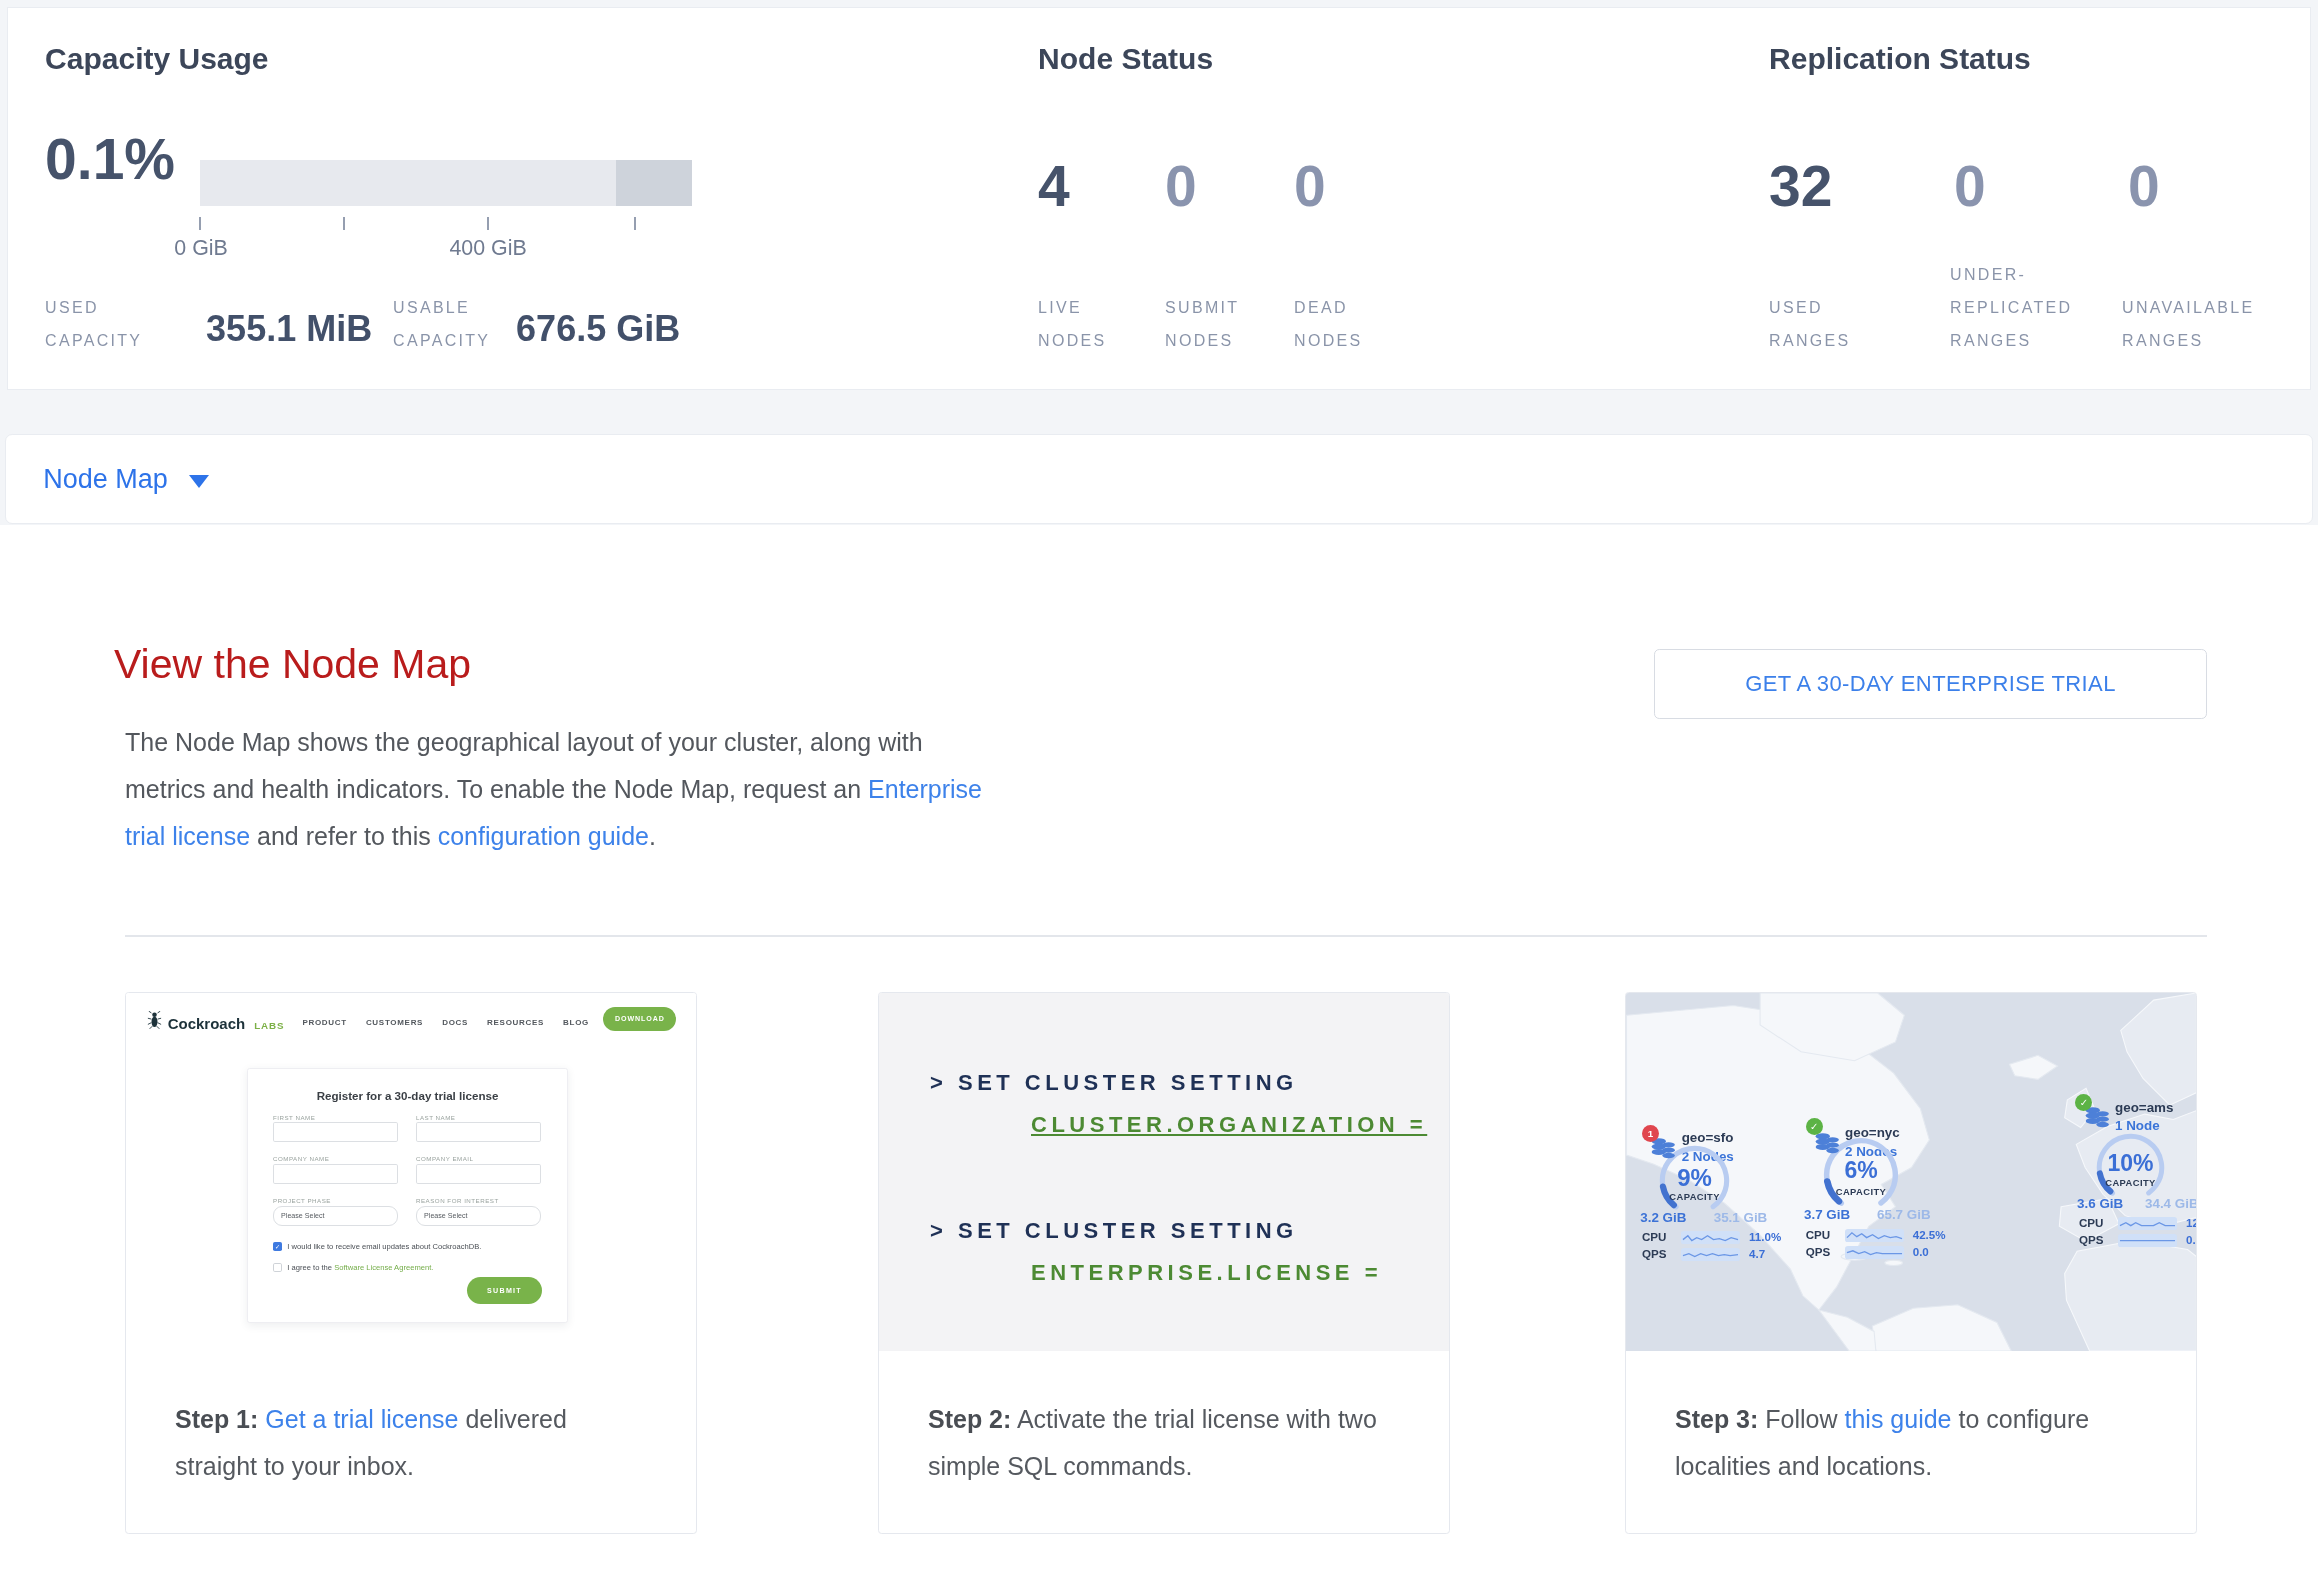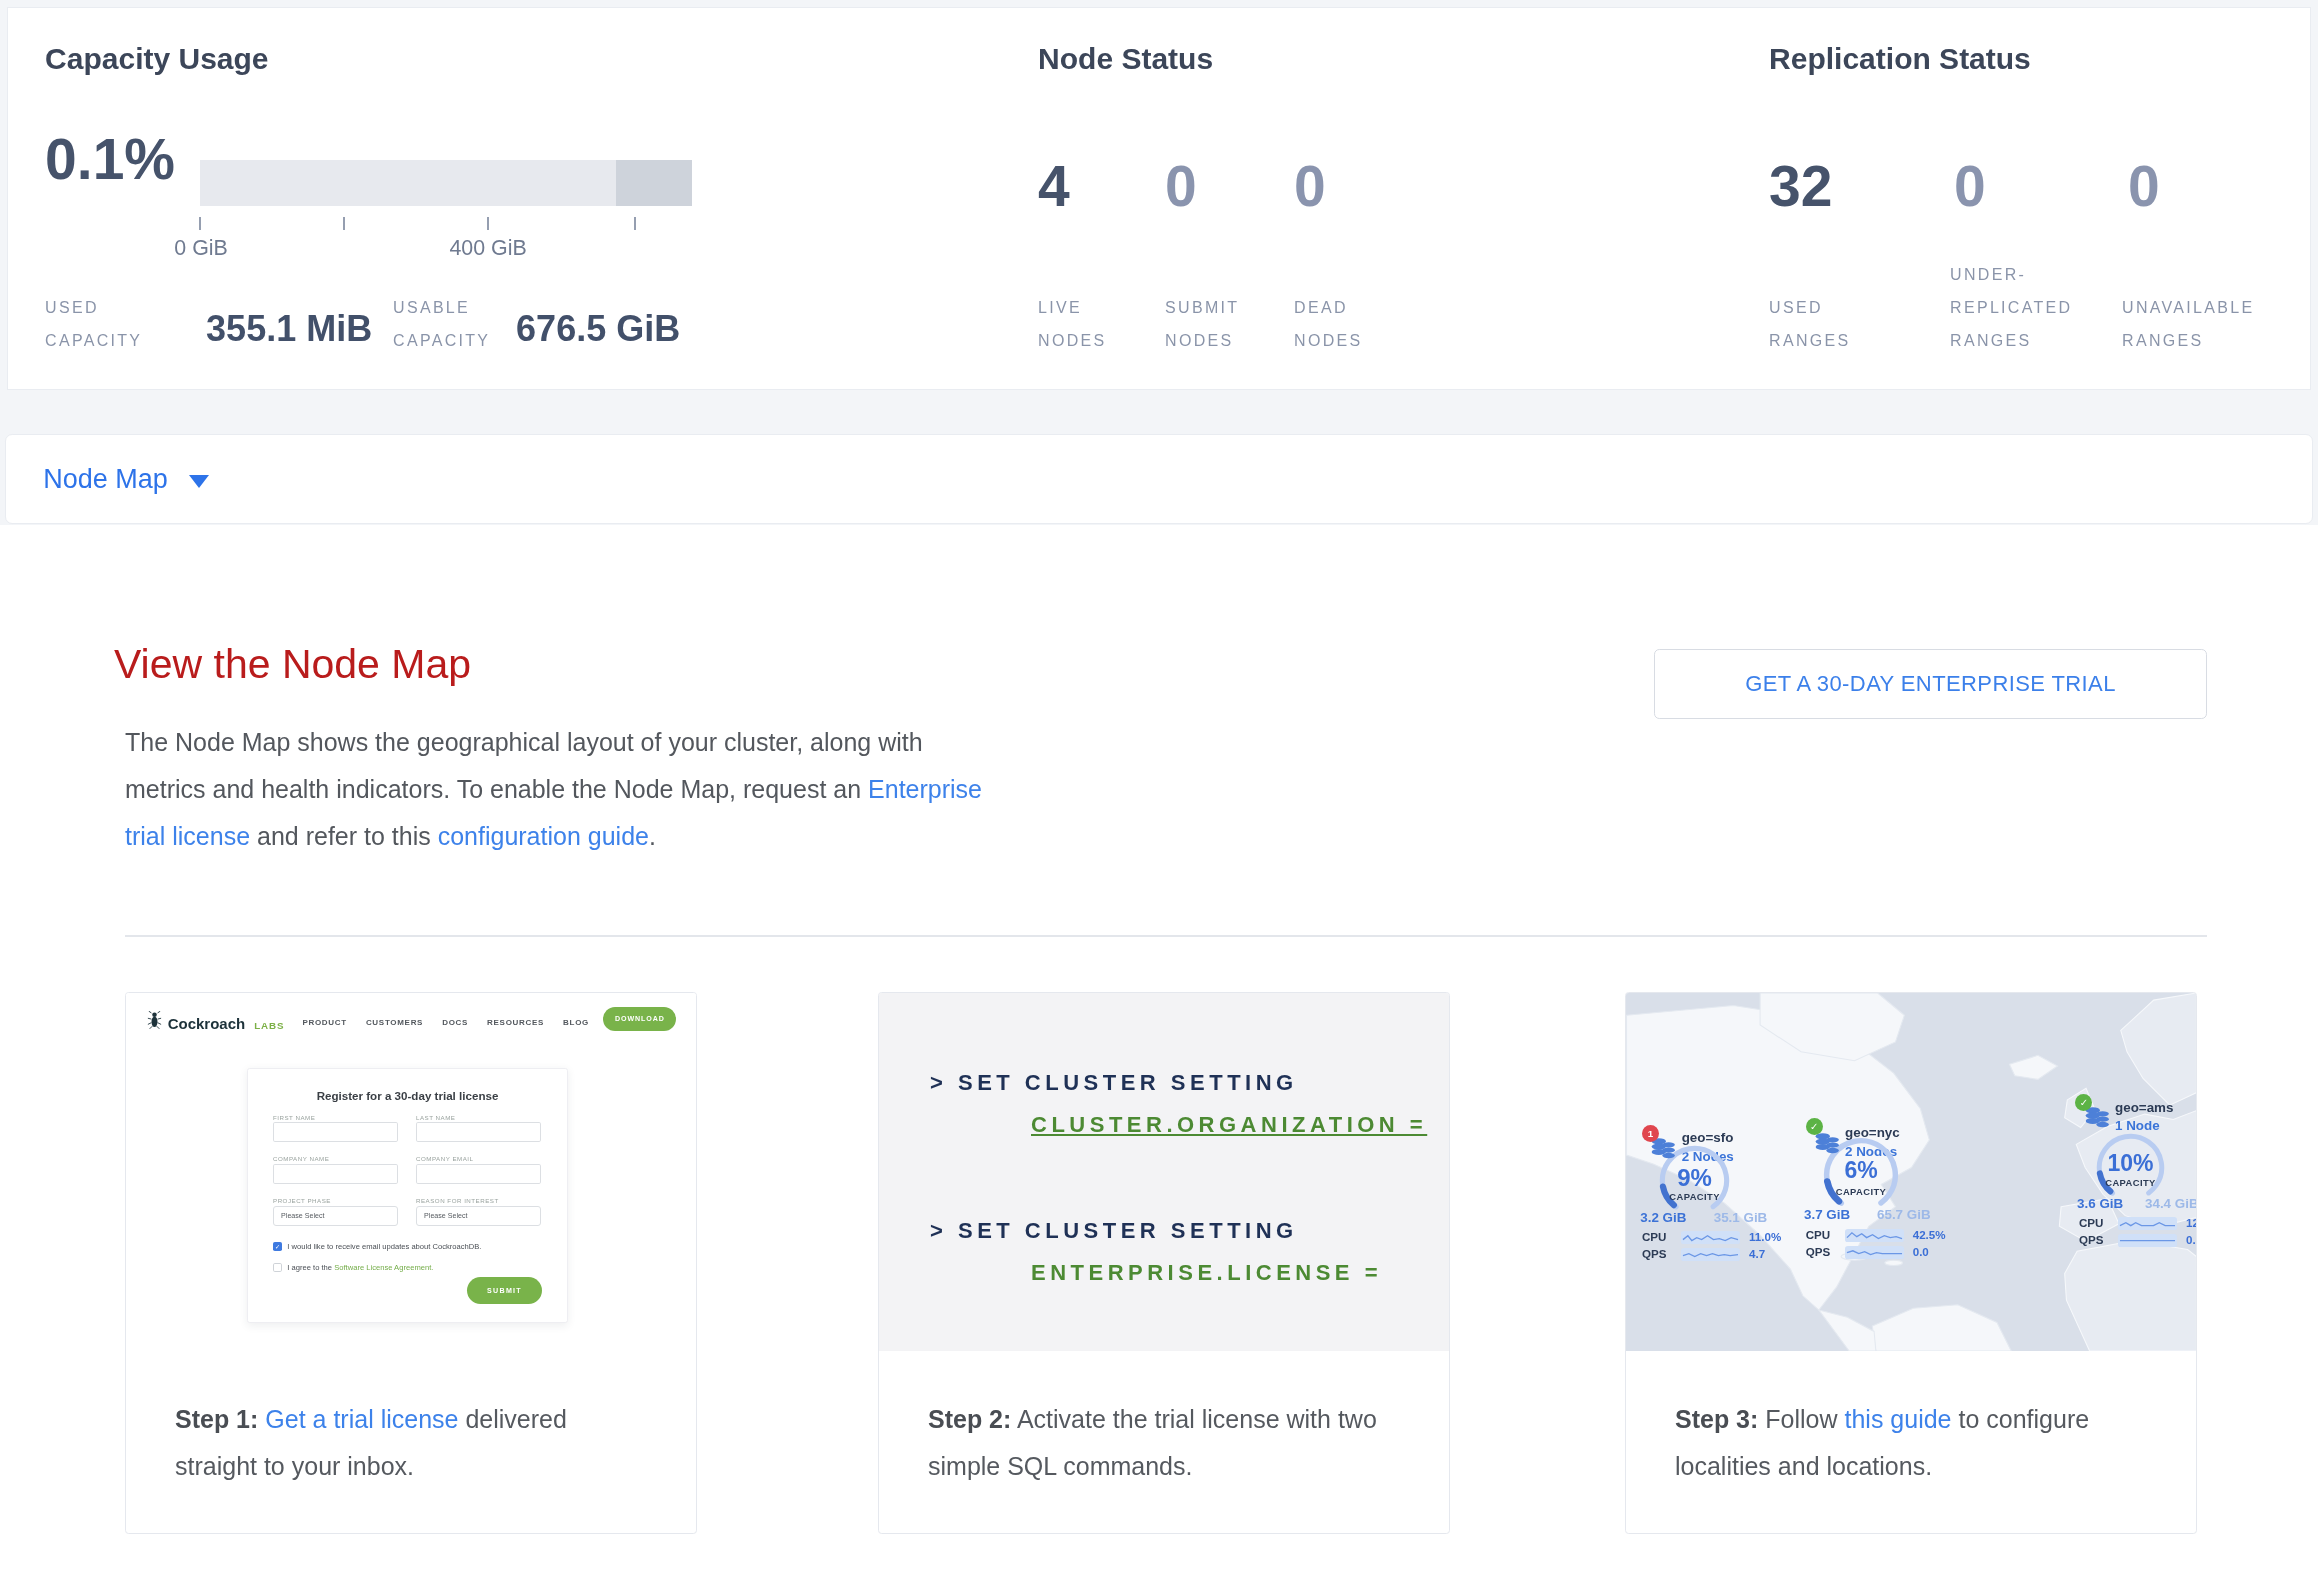--- a/index.html
+++ b/index.html
@@ -64,21 +64,21 @@
   .mini-nav span { font-size:8px; font-weight:700; letter-spacing:0.7px; color:#53585e; }
   .mini-download { position:absolute; right:19.6px; top:14.3px; width:73px; height:24px; border-radius:12.5px;
     background:#79b34a; color:#fff; font-size:7.1px; font-weight:700; letter-spacing:0.9px;
     display:flex; align-items:center; justify-content:center; }
   .mini-form { position:absolute; left:121px; top:75px; width:321px; height:255px; background:#fff;
     border:0.9px solid #eeeef2; box-shadow:0 2.7px 9px rgba(40,50,70,0.08); border-radius:2.7px; }
   .mini-form-title { position:absolute; left:0; top:19.6px; width:100%; text-align:center;
     font-size:11.6px; font-weight:700; color:#3a3f45; }
   .mf-label { position:absolute; font-size:6.2px; letter-spacing:0.5px; color:#9aa39f; }
   .mf-input { position:absolute; width:125px; height:19.6px; border:0.9px solid #dcdfe3; border-radius:1.8px; background:#fff; }
-  .mf-select { position:absolute; width:125px; height:19.6px; border:0.9px solid #dcdfe3; border-radius:3px;
+  .mf-select { position:absolute; width:125px; height:19.6px; border:0.9px solid #dcdfe3; border-radius:9px;
     background:#fff; font-size:7.1px; color:#565b60; display:flex; align-items:center; padding-left:7.1px; }
   .mf-check-row { position:absolute; font-size:7.6px; color:#4a4f55; display:flex; align-items:center; gap:5.3px; }
   .mf-box { width:9px; height:9px; border-radius:1.8px; flex:0 0 auto; }
   .mf-box.checked { background:#3f7ae0; color:#fff; font-size:6.2px; line-height:9px; text-align:center; }
   .mf-box.empty { background:#fff; border:0.9px solid #cfd3d8; }
   .mf-green-link { color:#74ad49; }
   .mini-submit { position:absolute; right:25px; bottom:18px; width:75px; height:27px; border-radius:13.4px;
     background:#79b34a; color:#fff; font-size:7.1px; font-weight:700; letter-spacing:1.3px;
     display:flex; align-items:center; justify-content:center; }
 

